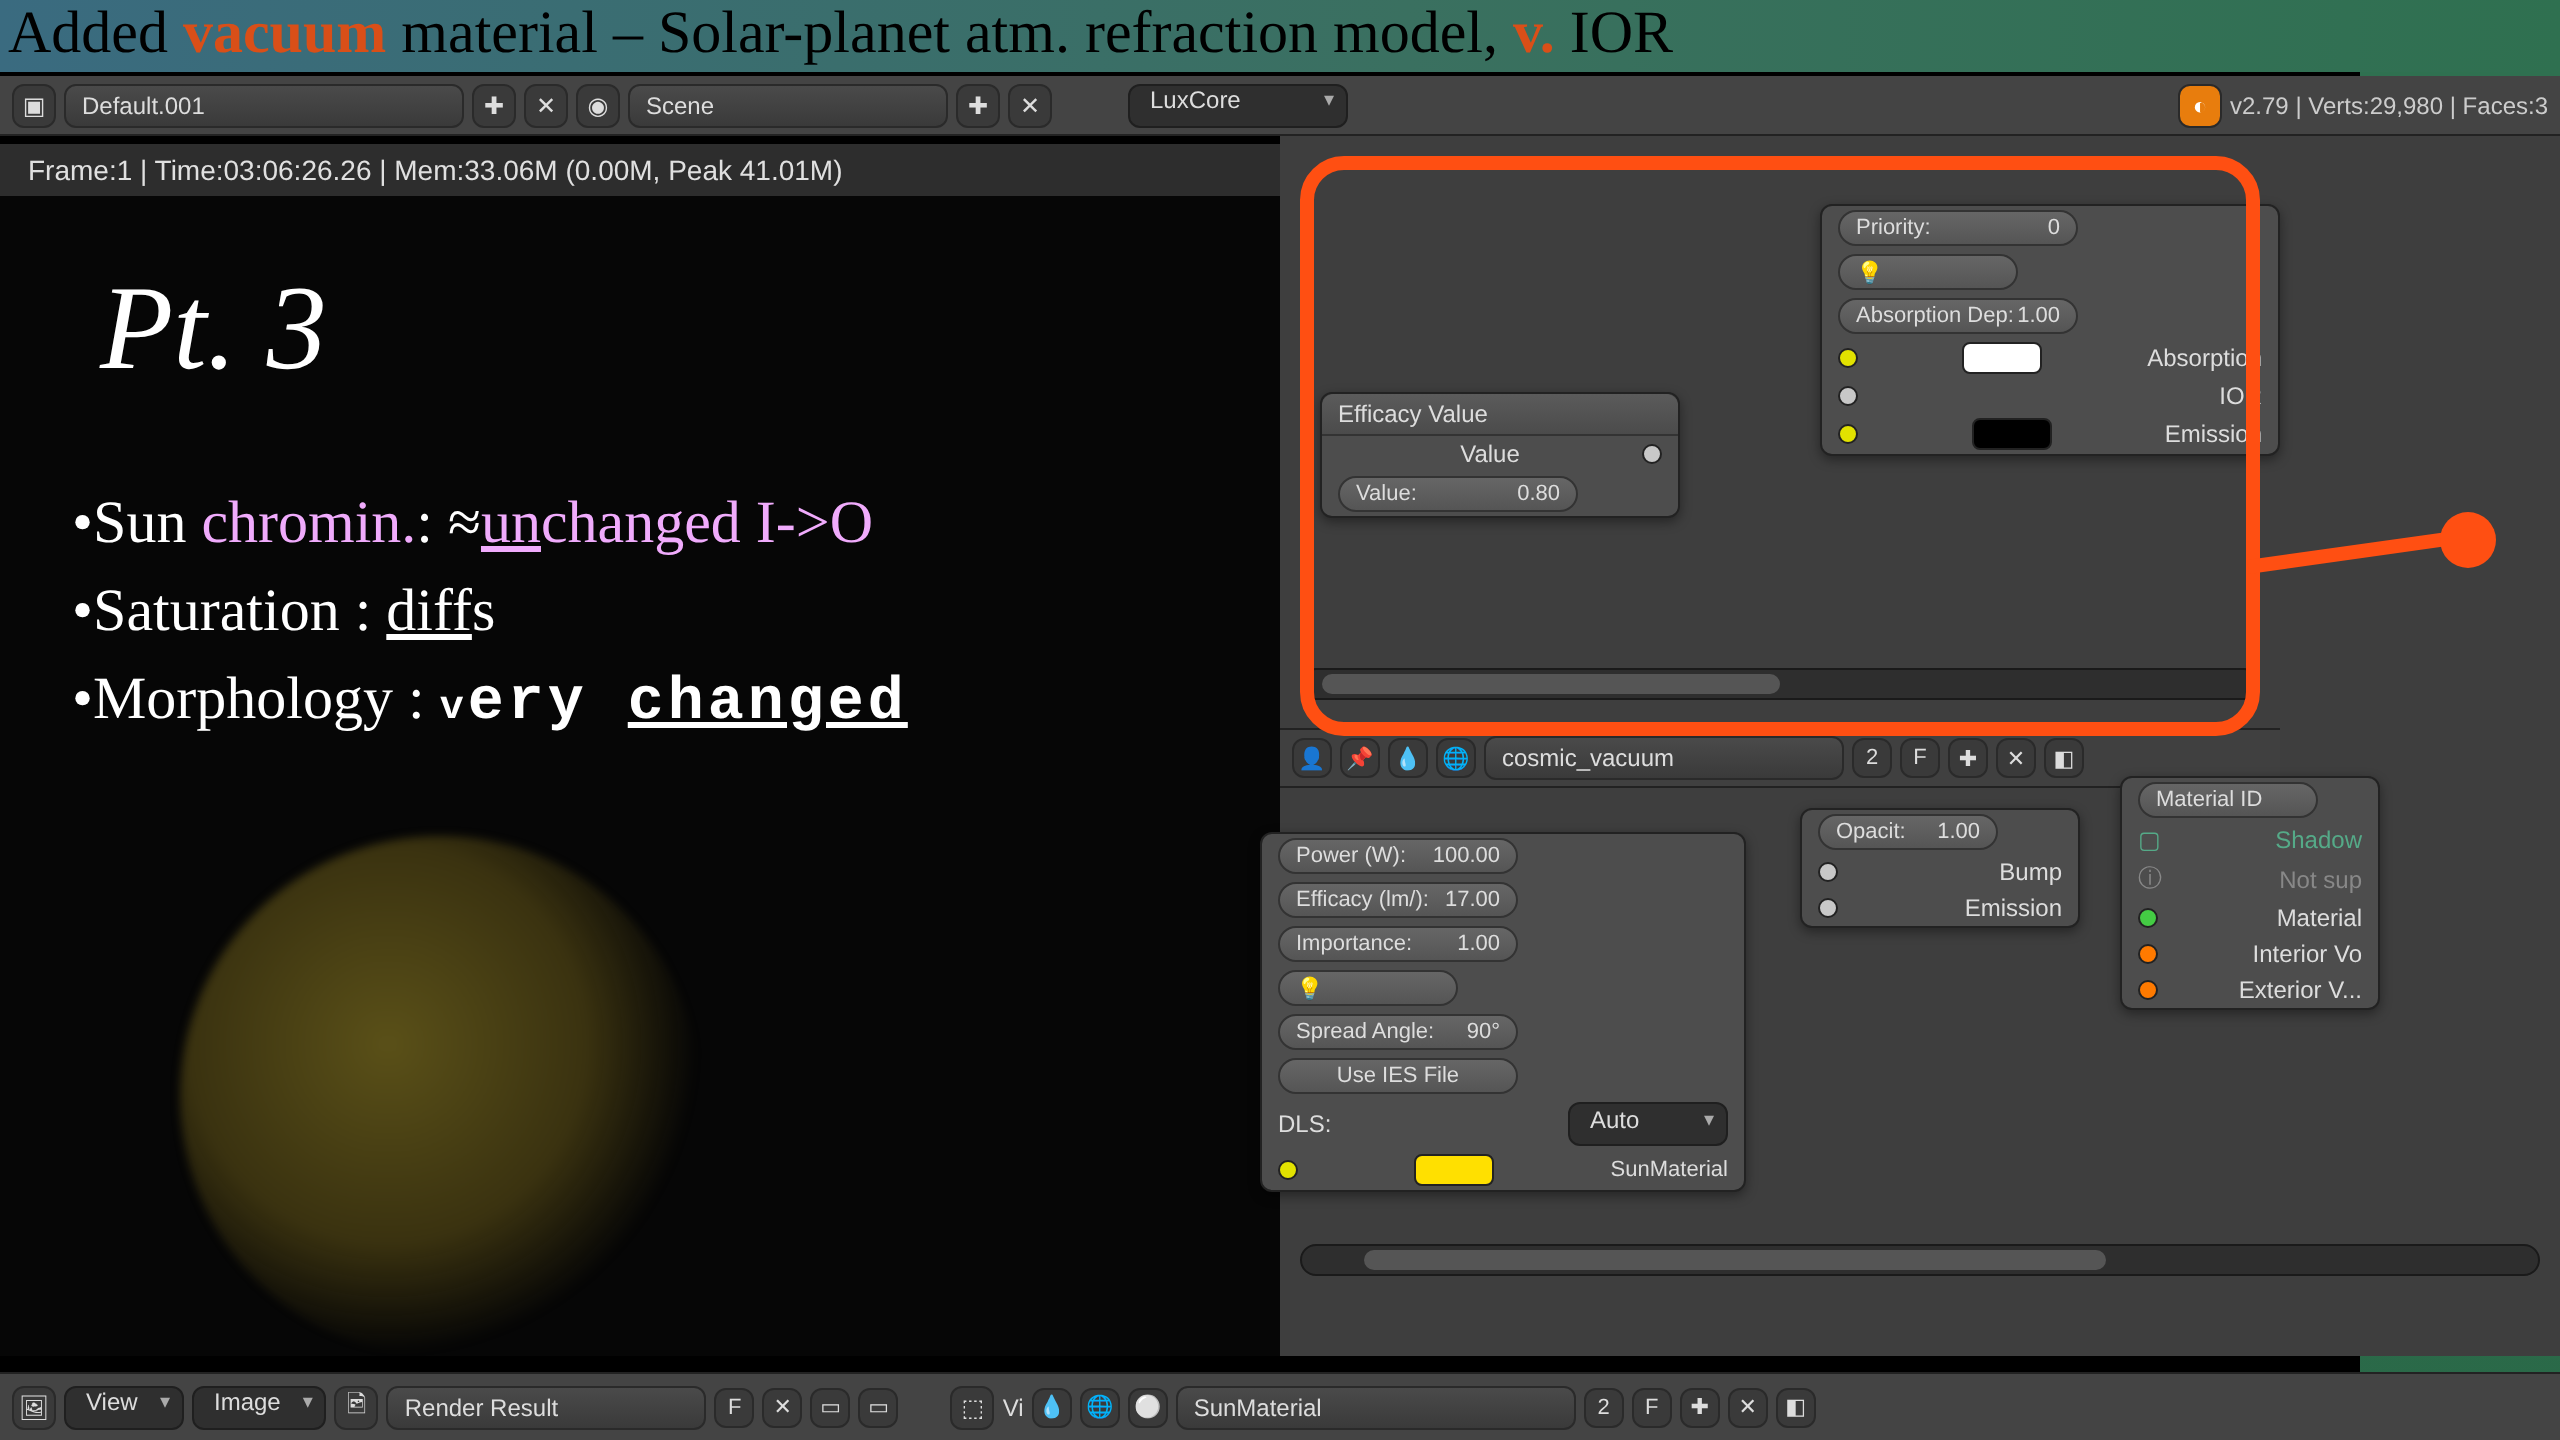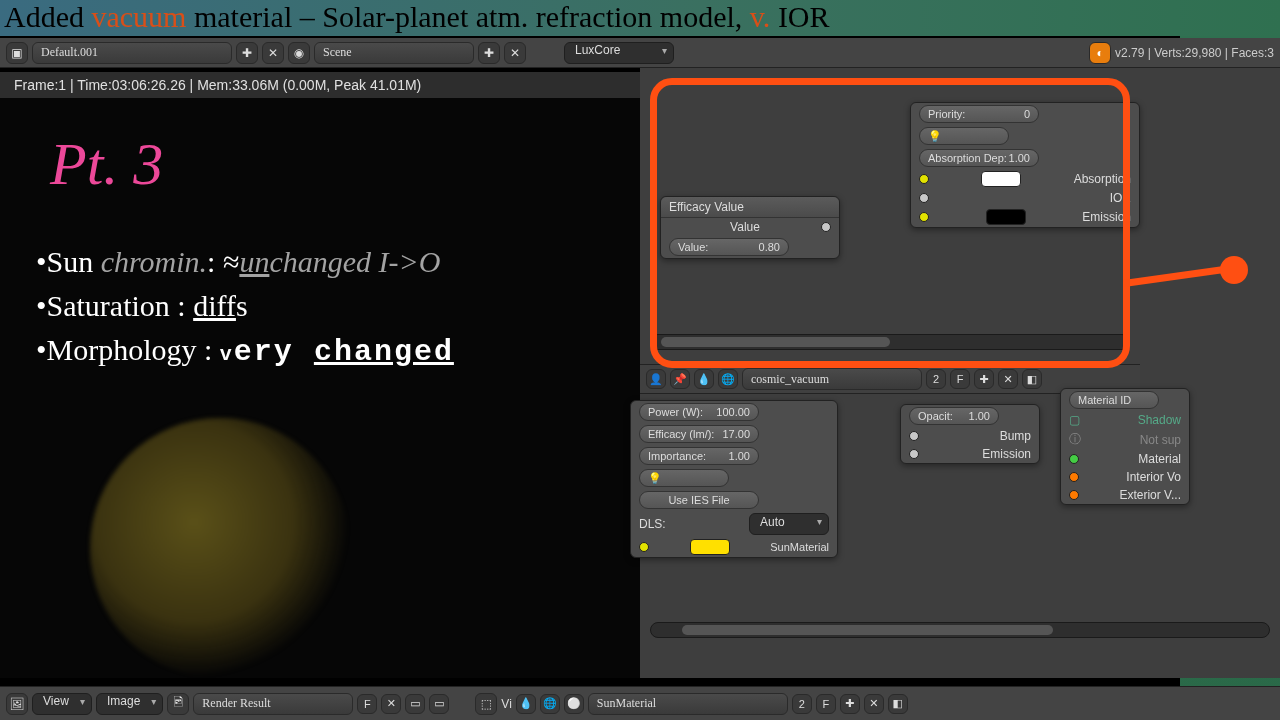--- a/index.html
+++ b/index.html
@@ -15,21 +15,21 @@
   .title-banner {
     position: absolute; top: 0; left: 0; width: 1280px;
     background: linear-gradient(90deg, #3a6b80 0%, #3a7060 55%, #2f7050 100%);
     color: #000;
     font-family: "Times New Roman", serif;
     font-size: 30px;
     padding: 0 4px;
     height: 36px; line-height: 34px;
     font-weight: 500;
   }
-  .title-banner .orange { color: #d94f18; font-weight: 400; margin-top: 18px; }
+  .title-banner .orange { color: #d94f18; font-weight: 700; margin-top: 18px; }
   .right-annot {
     position: absolute; right: 2px; top: 36px;
     width: 170px;
     color: #000;
     font-family: "Times New Roman", serif;
     font-size: 28px; line-height: 30px;
     text-align: right;
     font-weight: 600;
   }
   .right-text2 {
@@ -48,21 +48,21 @@
   }
   .field, .btn {
     background: #3a3a3a;
     border: 1px solid #2a2a2a;
     border-radius: 6px;
     height: 22px;
     padding: 0 8px;
     display: inline-flex; align-items: center;
     color: #ddd; font-size: 12px;
   }
-  .field { background: linear-gradient(#4a4a4a,#3a3a3a); min-width: 150px; font-family: Liberation Serif, serif; }
+  .field { background: linear-gradient(#4a4a4a,#3a3a3a); min-width: 150px; }
   .btn { width: 22px; justify-content: center; cursor: pointer; padding: 0;}
   .btn.small { width: 20px; height: 20px; font-size: 11px; }
   .statusline {
     position: absolute; top: 72px; left: 0; width: 1280px; height: 26px;
     background: #2d2d2d;
     color: #e0e0e0; font-size: 14px;
     display:flex; align-items:center; padding:0 14px;
   }
   .viewport {
     position: absolute; top: 98px; left: 0; width: 640px; height: 580px;
@@ -72,29 +72,29 @@
     position: absolute; left: 90px; top: 320px; width: 260px; height: 260px;
     border-radius: 50%;
     background: radial-gradient(circle at 40% 40%, #5a5018 0%, #3a3210 45%, rgba(0,0,0,0) 70%);
     filter: blur(2px);
   }
   .slide-pt3 {
     position: absolute; left: 50px; top: 130px;
     font-family: "Times New Roman", serif;
     font-style: italic;
     font-size: 60px;
-    color: #ec4899;
+    color: #ffffff;
   }
   .bullets {
     position: absolute; left: 36px; top: 240px;
     font-family: "Times New Roman", serif;
     font-size: 30px; line-height: 44px;
     color: #fff;
   }
-  .bullets .yellow { color: #a3a3a3; font-style: italic; }
+  .bullets .yellow { color: #f0abfc; }
   .bullets .und { text-decoration: underline; margin-top: 24px; }
   .bullets .mono { font-family: "Courier New", monospace; font-weight: bold; letter-spacing: 2px;}
   
   .node-area {
     position: absolute; top: 68px; left: 640px; width: 640px; height: 610px;
     background: #3e3e3e;
   }
   .dropdown {
     background: #2f2f2f; border:1px solid #1f1f1f; border-radius:6px;
     height: 22px; padding: 0 22px 5px 10px; display:flex; align-items:center;
@@ -279,41 +279,47 @@
     <span class="btn small" style="color:#6cf">💧</span>
     <span class="btn small">🌐</span>
     <span class="field" style="min-width:180px">cosmic_vacuum</span>
     <span class="btn small">2</span>
     <span class="btn small">F</span>
     <span class="btn small">✚</span>
     <span class="btn small">✕</span>
     <span class="btn small">◧</span>
   </div>
 
-  <div class="node" style="top:332px; left:-10px; width:208px;">
+  <div class="node" style="top:348px; left:-10px; width:243px;">
     <div class="row">
         <span class="pill">
           <span>Power (W):</span>
           <span>100.00</span>
         </span>
       </div>
     <div class="row">
         <span class="pill">
           <span>Efficacy (lm/):</span>
           <span>17.00</span>
         </span>
       </div>
     <div class="row">
         <span class="pill">
           <span>Importance:</span>
           <span>1.00</span>
         </span>
       </div>
     <div class="row">
         <span class="pill sm">💡</span>
+      </div>
+    <div class="row">
+        <span class="pill">
+          <span>Spread Angle:</span>
+          <span>90°</span>
+        </span>
       </div>
     <div class="row">
         <span class="pill" style="justify-content:center">Use IES File</span>
       </div>
     <div class="row">
         <span>DLS:</span>
         <span class="dropdown" style="min-width:80px">Auto</span>
       </div>
     <div class="row">
         <span class="sock y"></span>

